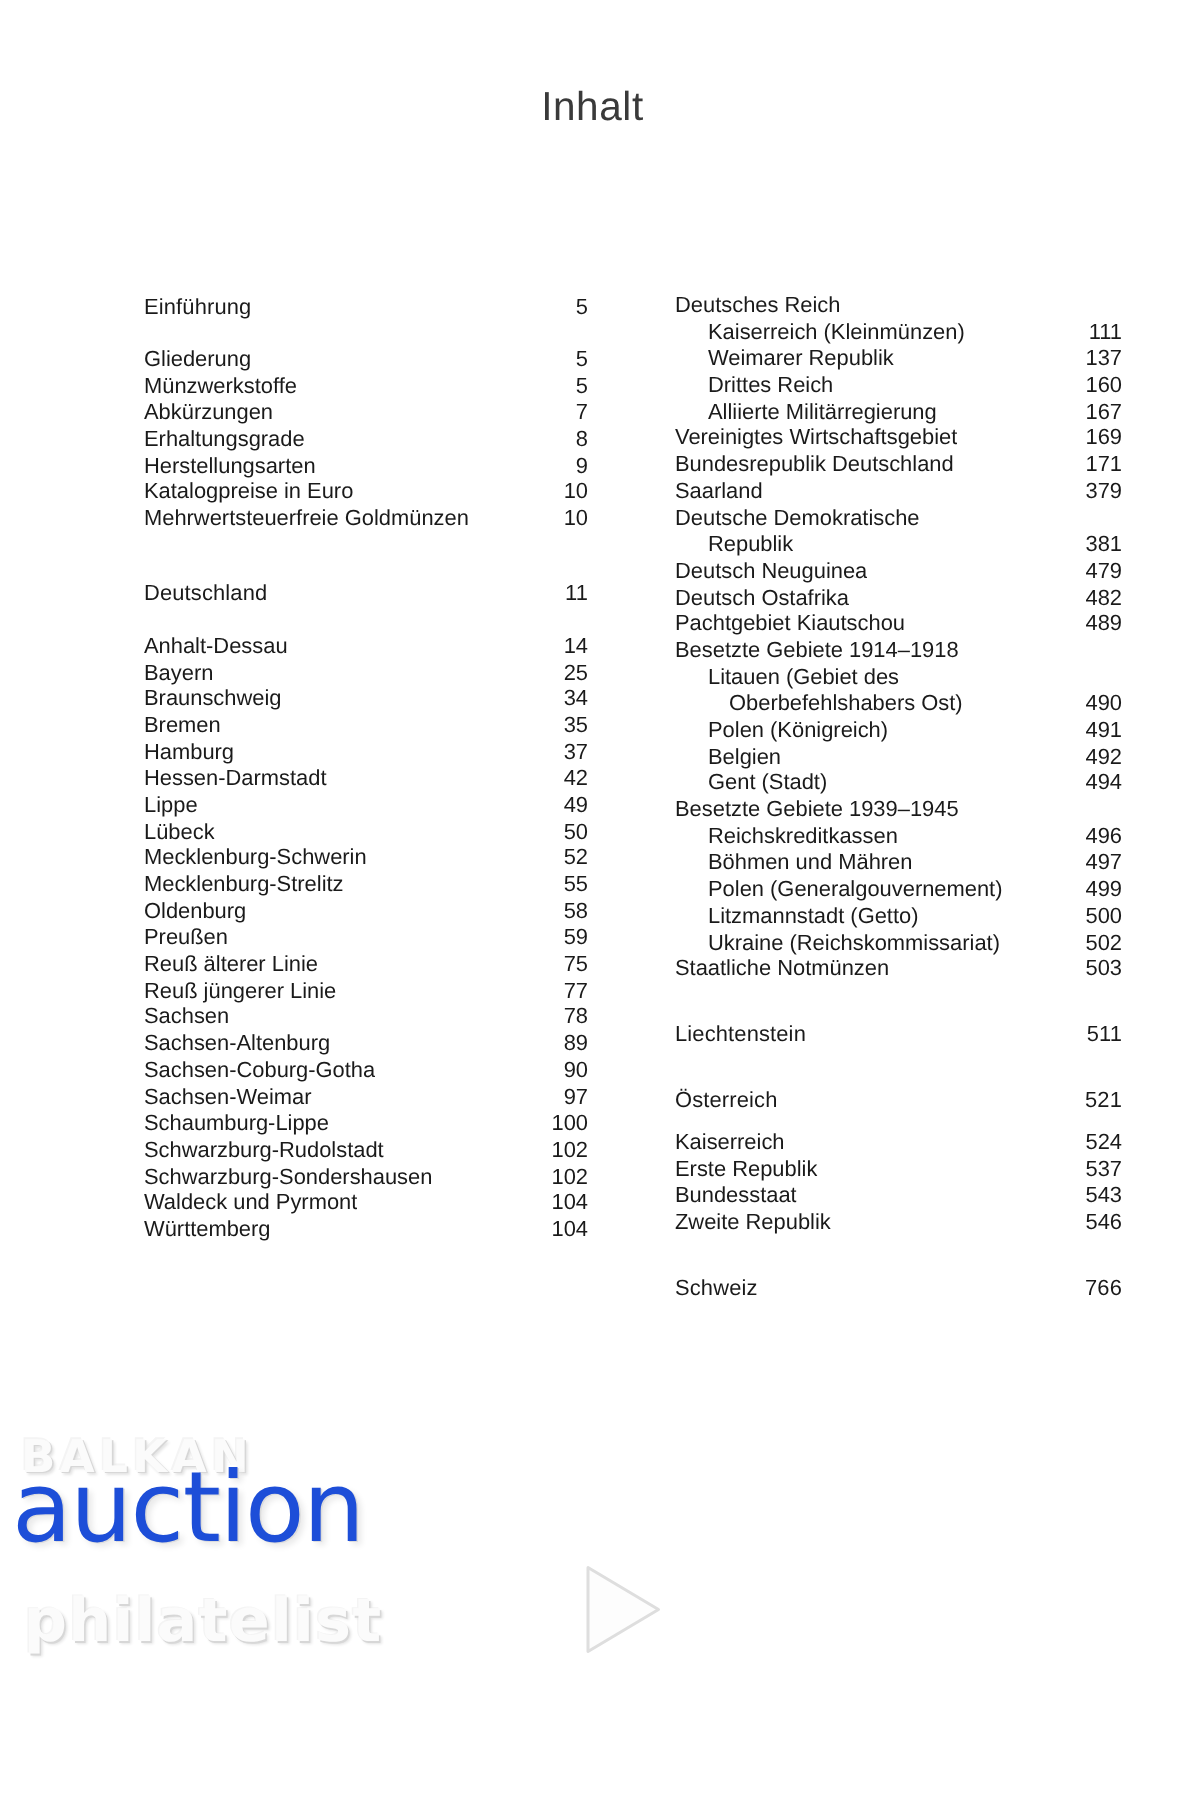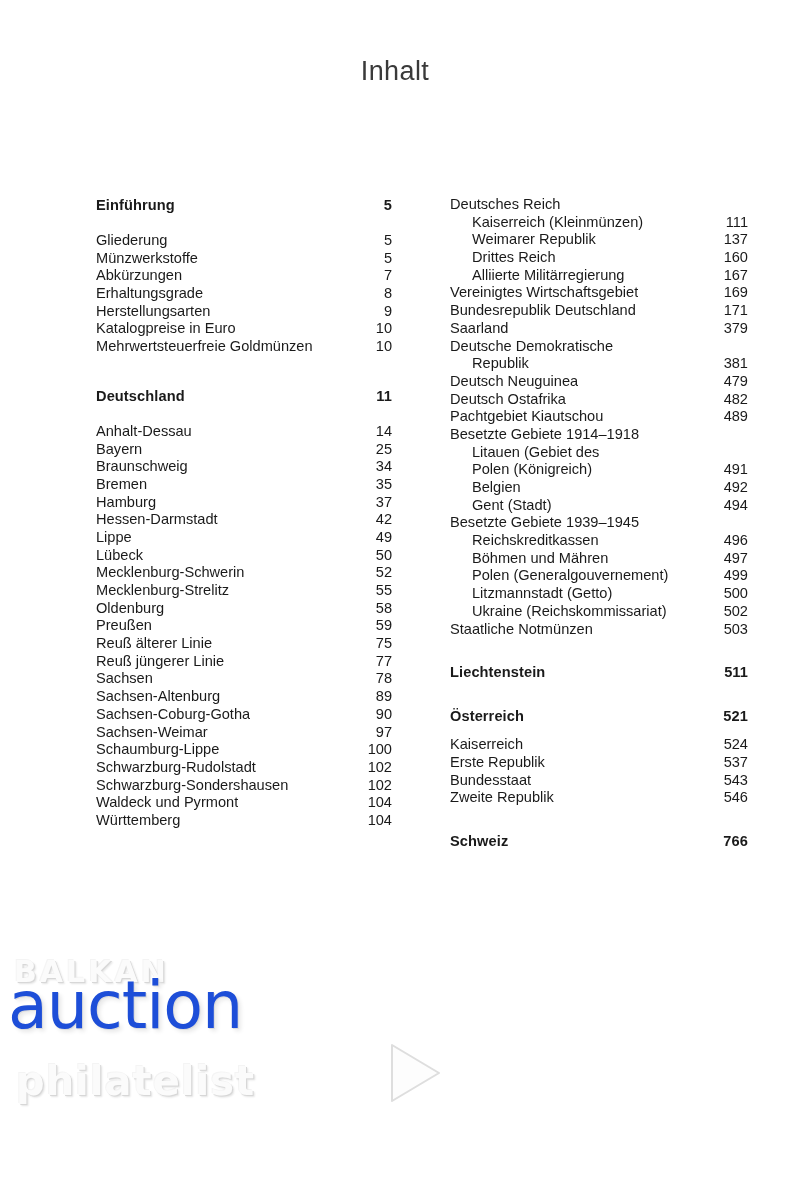--- a/index.html
+++ b/index.html
@@ -63,21 +63,21 @@
     min-width: 6px;
   }
   .toc-entry .page-no {
     flex: 0 0 auto;
     text-align: right;
     font-variant-numeric: tabular-nums;
   }
 
   
   .toc-entry.heading {
-    font-weight: 700;
+    font-weight: 400;
     height: 19px;
     line-height: 19px;
     letter-spacing: 0.1px;
     gap: 29px;
   }
 
   
   .toc-entry.lvl1 .label { padding-left: 22px; }
   .toc-entry.lvl2 .label { padding-left: 36px; }
 
@@ -383,20 +383,25 @@
       <div class="toc-entry">
         <span class="label">Besetzte Gebiete 1914–1918</span>
         <span class="spacer"></span>
         <span class="page-no"></span>
       </div>
       <div class="toc-entry lvl1">
         <span class="label">Litauen (Gebiet des</span>
         <span class="spacer"></span>
         <span class="page-no"></span>
       </div>
+      <div class="toc-entry lvl2">
+        <span class="label">Oberbefehlshabers Ost)</span>
+        <span class="spacer"></span>
+        <span class="page-no">490</span>
+      </div>
       <div class="toc-entry lvl1">
         <span class="label">Polen (Königreich)</span>
         <span class="spacer"></span>
         <span class="page-no">491</span>
       </div>
       <div class="toc-entry lvl1">
         <span class="label">Belgien</span>
         <span class="spacer"></span>
         <span class="page-no">492</span>
       </div>

